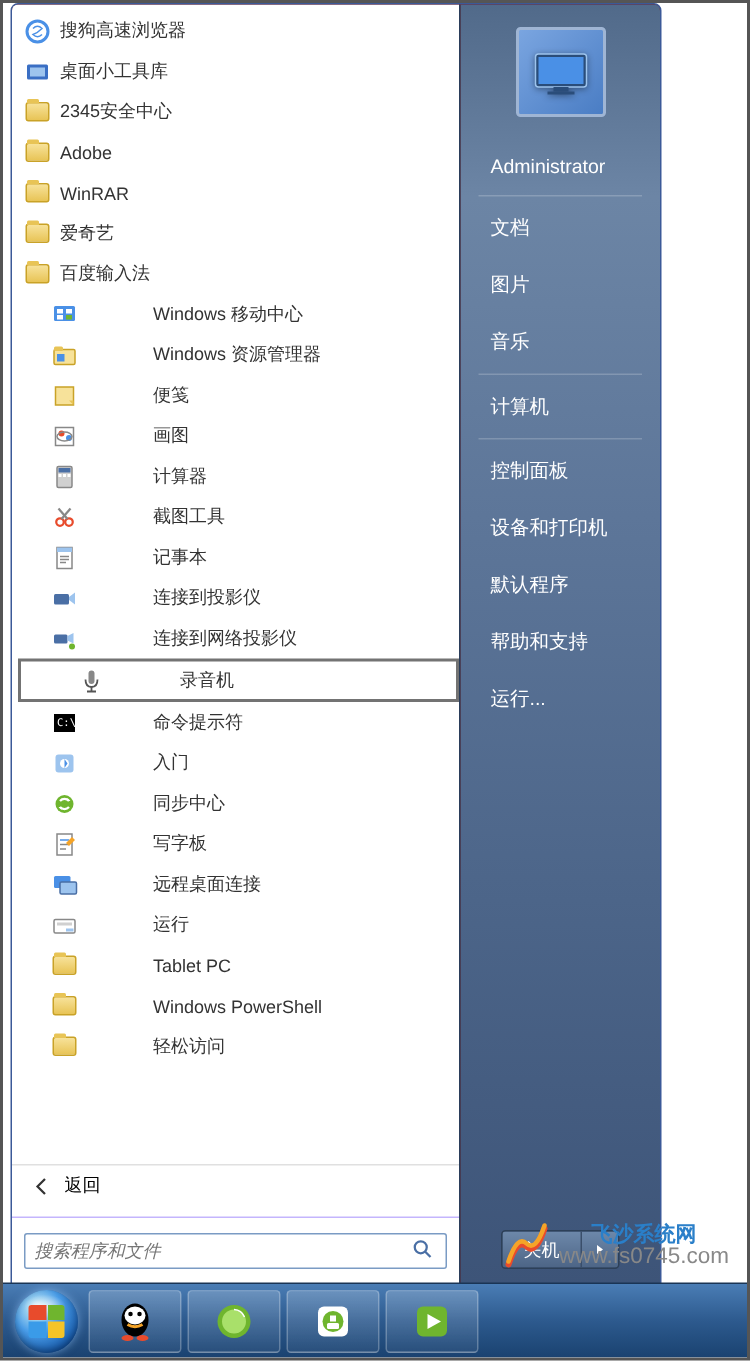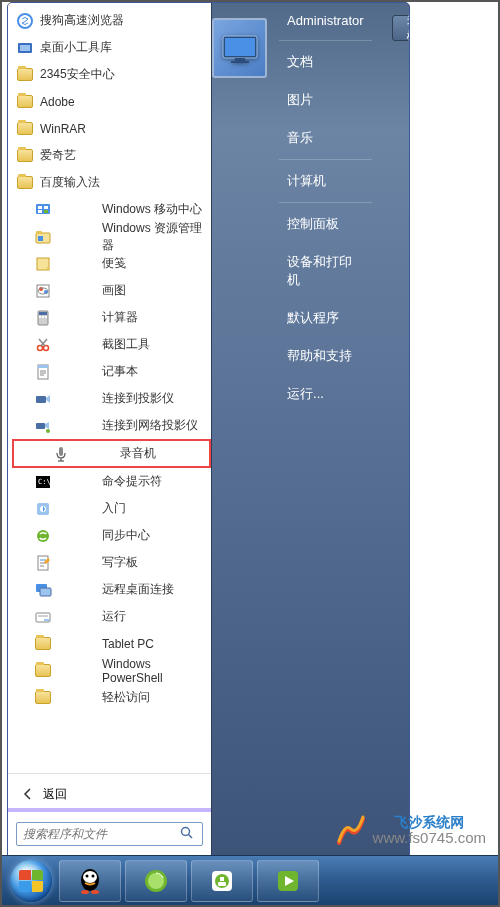--- a/index.html
+++ b/index.html
@@ -1,46 +1,46 @@
 <!DOCTYPE html>
 <html><head>
   <meta charset="utf-8">
   <style>
     * { margin: 0; padding: 0; box-sizing: border-box; }
     body { font-family: "Microsoft YaHei", "Segoe UI", sans-serif; width: 500px; height: 907px; overflow: hidden; position: relative; background: #fff; border: 2px solid #555; }
     
-    .start-menu { position: absolute; top: 0; left: 5px; width: 403px; height: 855px; display: flex; background: #7f1d1d; border: 1px solid #3b5998; border-radius: 5px 5px 0 0; overflow: hidden; }
+    .start-menu { position: absolute; top: 0; left: 5px; width: 434px; height: 855px; display: flex; background: #7f1d1d; border: 1px solid #3b5998; border-radius: 5px 5px 0 0; overflow: hidden; }
     
     .left-panel { width: 298px; height: 100%; background: #fff; display: flex; flex-direction: column; position: relative; }
     
     .program-list { flex: 1; overflow-y: auto; padding: 4px 0 4px 4px; position: relative; }
     .program-list::-webkit-scrollbar { width: 17px; }
     .program-list::-webkit-scrollbar-track { background: #f0f0f0; border-left: 1px solid #d0d0d0; }
     .program-list::-webkit-scrollbar-thumb { background: #c0c0c0; border: 1px solid #a0a0a0; }
     .program-list::-webkit-scrollbar-button { height: 17px; background: #e8e8e8; border: 1px solid #b0b0b0; }
     
     .menu-item { display: flex; align-items: center; height: 27px; padding: 0 4px; cursor: pointer; color: #333; font-size: 12px; }
     .menu-item.indent1 { padding-left: 22px; gap: 44px; }
-    .menu-item.highlighted { border: 2px solid #ef4444; padding-left: 38px; height: 29px; }
+    .menu-item.highlighted { border: 2px solid #737373; padding-left: 38px; height: 29px; }
     
     .icon { width: 18px; height: 18px; margin-right: 6px; display: inline-flex; align-items: center; justify-content: center; flex-shrink: 0; }
     
     .folder-icon { background: linear-gradient(#f7e29a, #e8c456); border: 1px solid #c9a227; border-radius: 2px; width: 16px; height: 13px; position: relative; }
     .folder-icon::before { content: ''; position: absolute; top: -3px; left: 0; width: 8px; height: 3px; background: #e8c456; border-radius: 1px 1px 0 0; }
     
     .back-section { border-top: 1px solid #e0e0e0; padding: 5px; }
-    .back-item { display: flex; align-items: flex-end; height: 24px; padding: 0 6px; cursor: pointer; font-size: 12px; }
+    .back-item { display: flex; align-items: flex-start; height: 24px; padding: 0 6px; cursor: pointer; font-size: 12px; }
     .back-arrow { width: 18px; height: 18px; margin-right: 6px; display: flex; align-items: center; justify-content: center; }
     
-    .search-section { padding: 10px 8px; border-top: 4px solid #c4b5fd; background: #fff; }
+    .search-section { padding: 10px 8px; border-top: 1px solid #c4b5fd; background: #fff; }
     .search-box { display: flex; align-items: center; border: 1px solid #7a9bc4; border-radius: 2px; height: 24px; padding: 0 6px; background: #fff; }
     .search-input { flex: 1; border: none; outline: none; font-size: 12px; font-style: italic; color: #888; }
     .search-icon { width: 16px; height: 16px; color: #4a6fa5; }
     
-    .right-panel { flex: 1; background: linear-gradient(to bottom, #516a8a, #6c85a5 15%, #5d7699 40%, #4c6589 70%, #3d5478); display: flex; flex-direction: row; border-left: 1px solid #2a3d5a; }
+    .right-panel { flex: 1; background: linear-gradient(to bottom, #516a8a, #6c85a5 15%, #5d7699 40%, #4c6589 70%, #3d5478); display: flex; flex-direction: column; border-left: 1px solid #2a3d5a; }
     
     .user-pic { width: 60px; height: 60px; margin: 15px auto; border: 2px solid #9fb5d4; border-radius: 3px; background: linear-gradient(135deg, #7aa5e0, #4a7dc4); display: flex; align-items: center; justify-content: center; }
     .user-pic svg { filter: drop-shadow(0 1px 2px rgba(0,0,0,0.4)); }
     
     .right-links { flex: 1; padding: 0 2px; }
     .right-link { display: block; color: #fff; font-size: 13px; padding: 10px 18px; cursor: pointer; }
     .right-divider { height: 1px; background: rgba(255,255,255,0.2); margin: 2px 10px; }
     
     .shutdown-section { padding: 12px 8px 10px; display: flex; justify-content: center; }
     .shutdown-btn { display: flex; align-items: center; background: linear-gradient(#6d88aa, #4d6586); border: 1px solid #2d4058; border-radius: 3px; color: #fff; font-size: 12px; cursor: pointer; height: 26px; }

